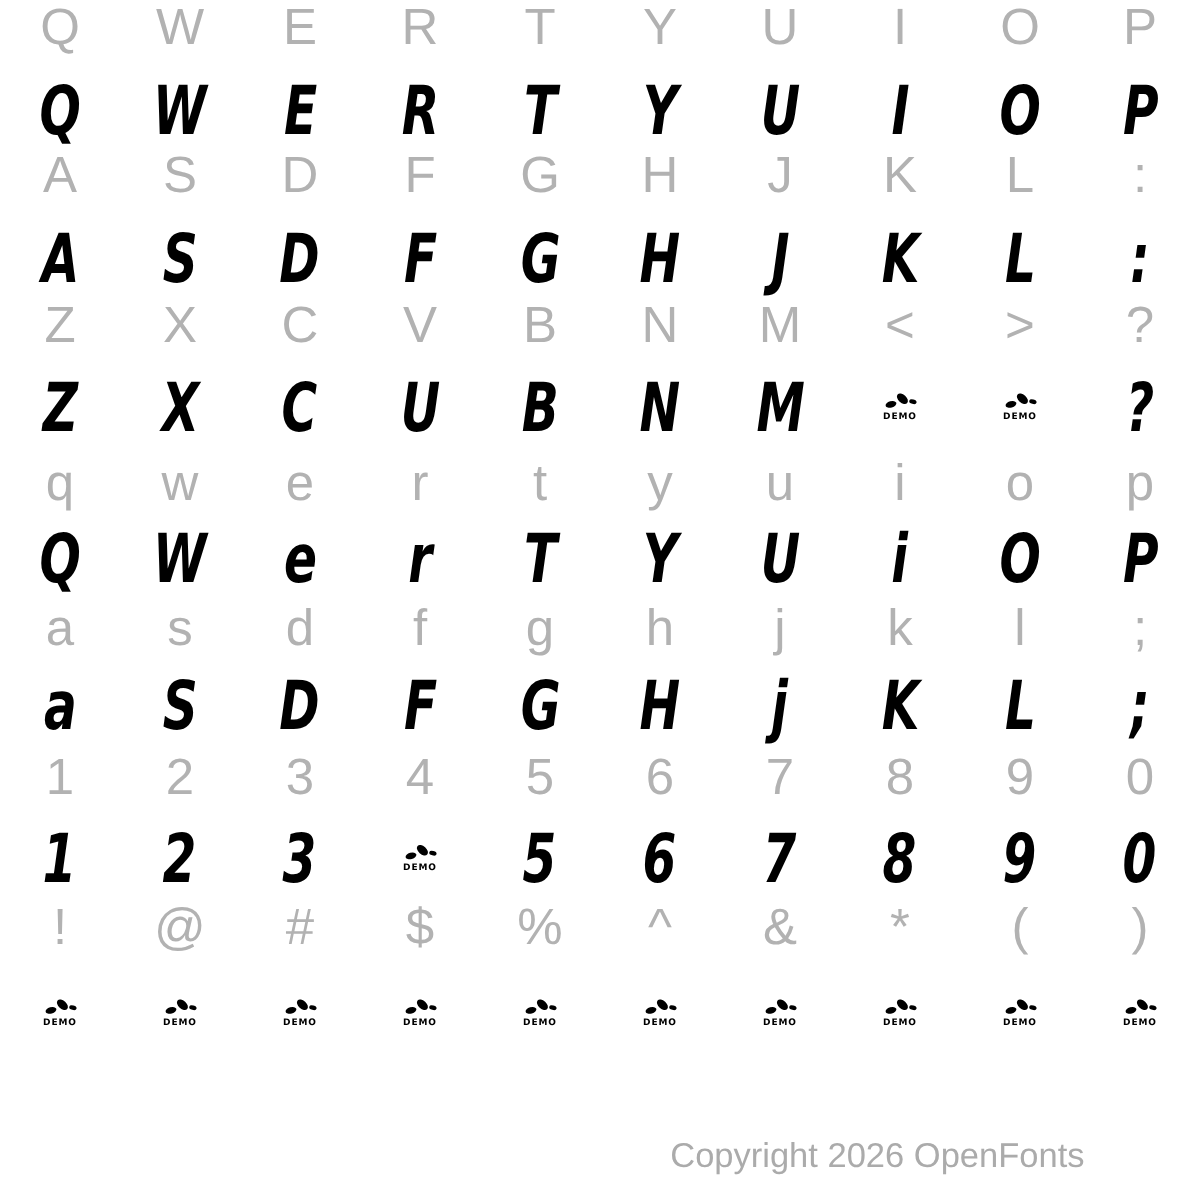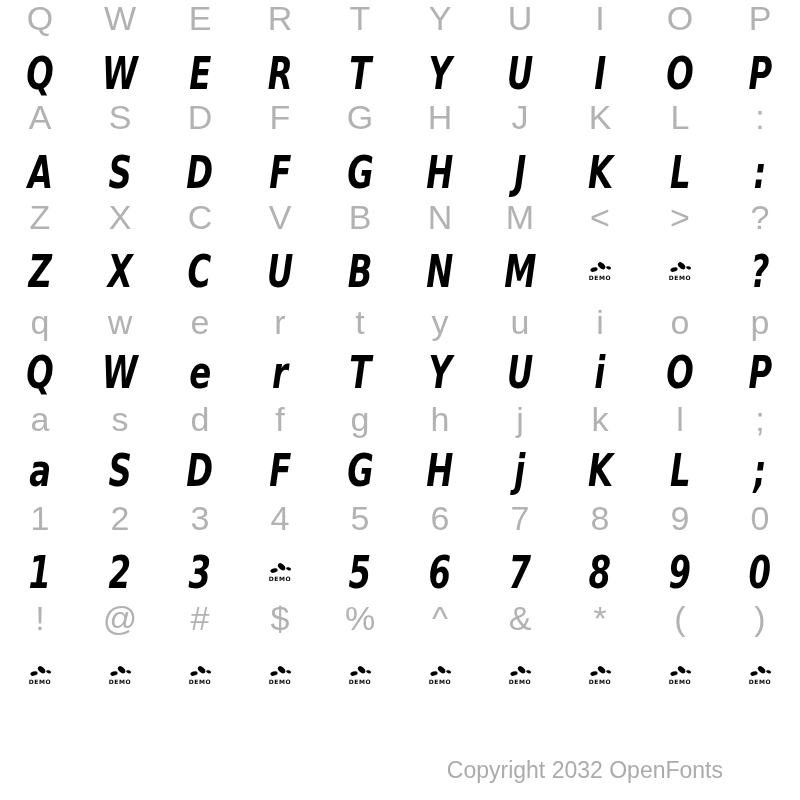--- a/index.html
+++ b/index.html
@@ -642,14 +642,14 @@
         <ellipse cx="5" cy="8.6" rx="3.7" ry="2.1" transform="rotate(-16 5 8.6)"></ellipse>
         <ellipse cx="12.6" cy="4.8" rx="4.3" ry="2.7" transform="rotate(42 12.6 4.8)"></ellipse>
         <ellipse cx="19.6" cy="6.8" rx="2.5" ry="1.5" transform="rotate(16 19.6 6.8)"></ellipse>
       </g>
     </svg>
     <span class="demo-label">DEMO</span>
   </span>
 </span>
       </div>
     </div>
-  <div class="copyright">Copyright 2032 OpenFonts</div>
+  <div class="copyright">Copyright 2026 OpenFonts</div>
 </div>
 
 </body></html>

